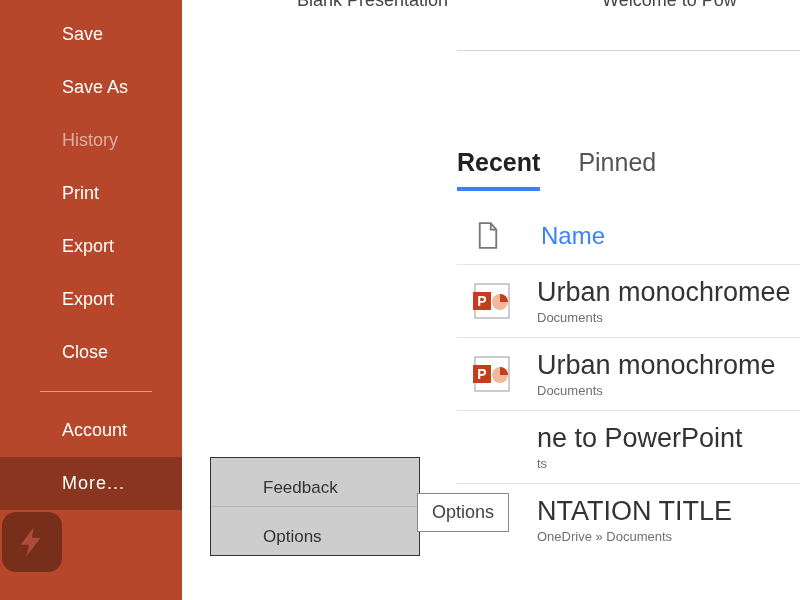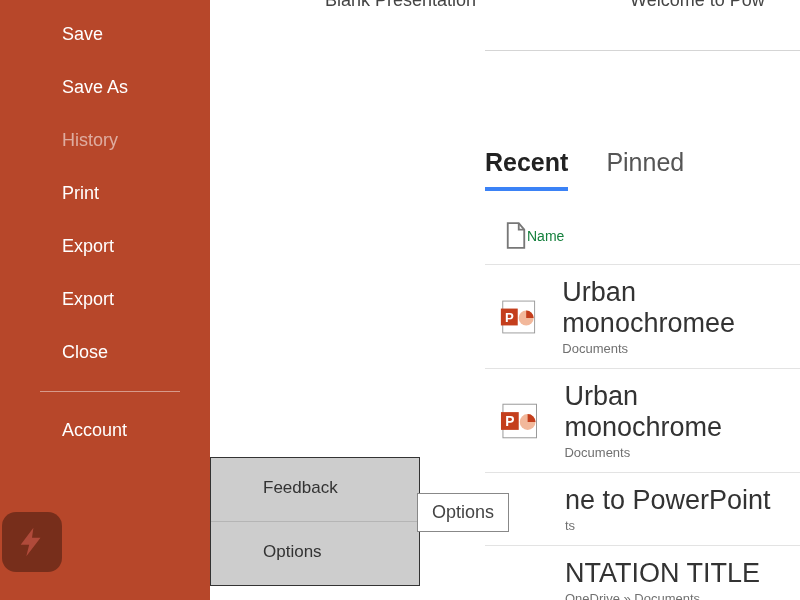--- a/index.html
+++ b/index.html
@@ -1,59 +1,60 @@
 <!DOCTYPE html>
 <html><head>
 <meta charset="utf-8">
 <style>
   * { box-sizing: border-box; margin: 0; padding: 0; }
   html, body { width: 800px; height: 600px; overflow: hidden; font-family: "Segoe UI", Arial, sans-serif; background: #fff; }
   .app { display: flex; width: 800px; height: 600px; position: relative; }
-  .sidebar { width: 210px; background: #b7472a; color: #fff; padding-top: 8px; position: relative; }
+  .sidebar { width: 182px; background: #b7472a; color: #fff; padding-top: 8px; position: relative; }
   .side-item { padding: 16px 0 16px 62px; font-size: 18px; cursor: pointer; }
   .side-item.disabled { color: rgba(255,255,255,0.55); }
   .divider { border-top: 1px solid rgba(255,255,255,0.45); margin: 12px 30px 12px 40px; }
   .side-more { background: rgba(0,0,0,0.25); }
   .more-dots { letter-spacing: 1px; }
   .submenu { position: absolute; left: 210px; top: 457px; width: 210px; background: #cdcdcd; border: 1px solid #333; z-index: 50; }
   .submenu-top { border-bottom: 1px solid #333; }
-  .subitem { padding: 20px 0 23px 52px; font-size: 17px; color: #333; cursor: pointer; border-bottom: 1px solid #b5b5b5; }
+  .subitem { padding: 20px 0 8px 52px; font-size: 17px; color: #333; cursor: pointer; border-bottom: 1px solid #b5b5b5; }
   .subitem:last-child { border-bottom: none; }
   .tooltip { position: absolute; left: 417px; top: 493px; background: #fff; border: 1px solid #888; padding: 8px 14px; font-size: 18px; color: #444; z-index: 60; }
   .logo-badge { position: absolute; left: 2px; bottom: 28px; width: 60px; height: 60px; background: rgba(0,0,0,0.35); border-radius: 14px; display:flex; align-items:center; justify-content:center; }
   .logo-badge svg { width: 34px; height: 34px; }
   .main { flex: 1; background: #fff; position: relative; padding-left: 0; }
   .toptext { color:#444; font-size:18px; position:absolute; top:-10px; }
   .top-hr { position:absolute; top:50px; left:275px; right:0; border-top:1px solid #d5d5d5; }
   .tabs { position:absolute; top:148px; left:275px; display:flex; gap:38px; font-size:25px; color:#555; }
   .tab { padding-bottom:10px; cursor:pointer; }
   .tab.active { color:#222; font-weight:600; border-bottom:4px solid #3b82f6; }
   .list { position:absolute; top:208px; left:275px; right:0; }
   .list-header { display:flex; align-items:center; padding:14px 0 14px 20px; border-bottom:1px solid #e3e3e3; }
   .doc-icon-sm { width:22px; height:28px; }
-  .col-name { font-size:14px; color:#15803d; }
+  .col-name { margin-left:42px; font-size:24px; color:#3b82f6; }
   .row { display:flex; align-items:center; padding:12px 0 12px 10px; border-bottom:1px solid #e3e3e3; }
   .pp-icon { width:42px; height:42px; margin-right:24px; margin-left:4px; }
   .file-title { font-size:27px; color:#333; }
   .file-loc { font-size:13px; color:#707070; margin-top:2px; }
 </style>
 </head>
 <body>
 
 <div class="app">
   <div class="sidebar">
     <div class="side-item">Save</div>
     <div class="side-item">Save As</div>
     <div class="side-item disabled">History</div>
     <div class="side-item">Print</div>
     <div class="side-item">Export</div>
     <div class="side-item">Export</div>
     <div class="side-item">Close</div>
     <div class="divider"></div>
     <div class="side-item">Account</div>
+    <div class="side-item side-more"><span class="more-dots">More...</span></div>
     <div class="logo-badge">
       <svg viewBox="0 0 24 24">
           <path fill="#b04a3a" d="M13 2 4 14h6l-2 8 10-13h-6l1-7z"></path>
         </svg>
     </div>
   </div>
 
   <div class="submenu">
     <div class="subitem submenu-top">Feedback</div>
     <div class="subitem">Options</div>

